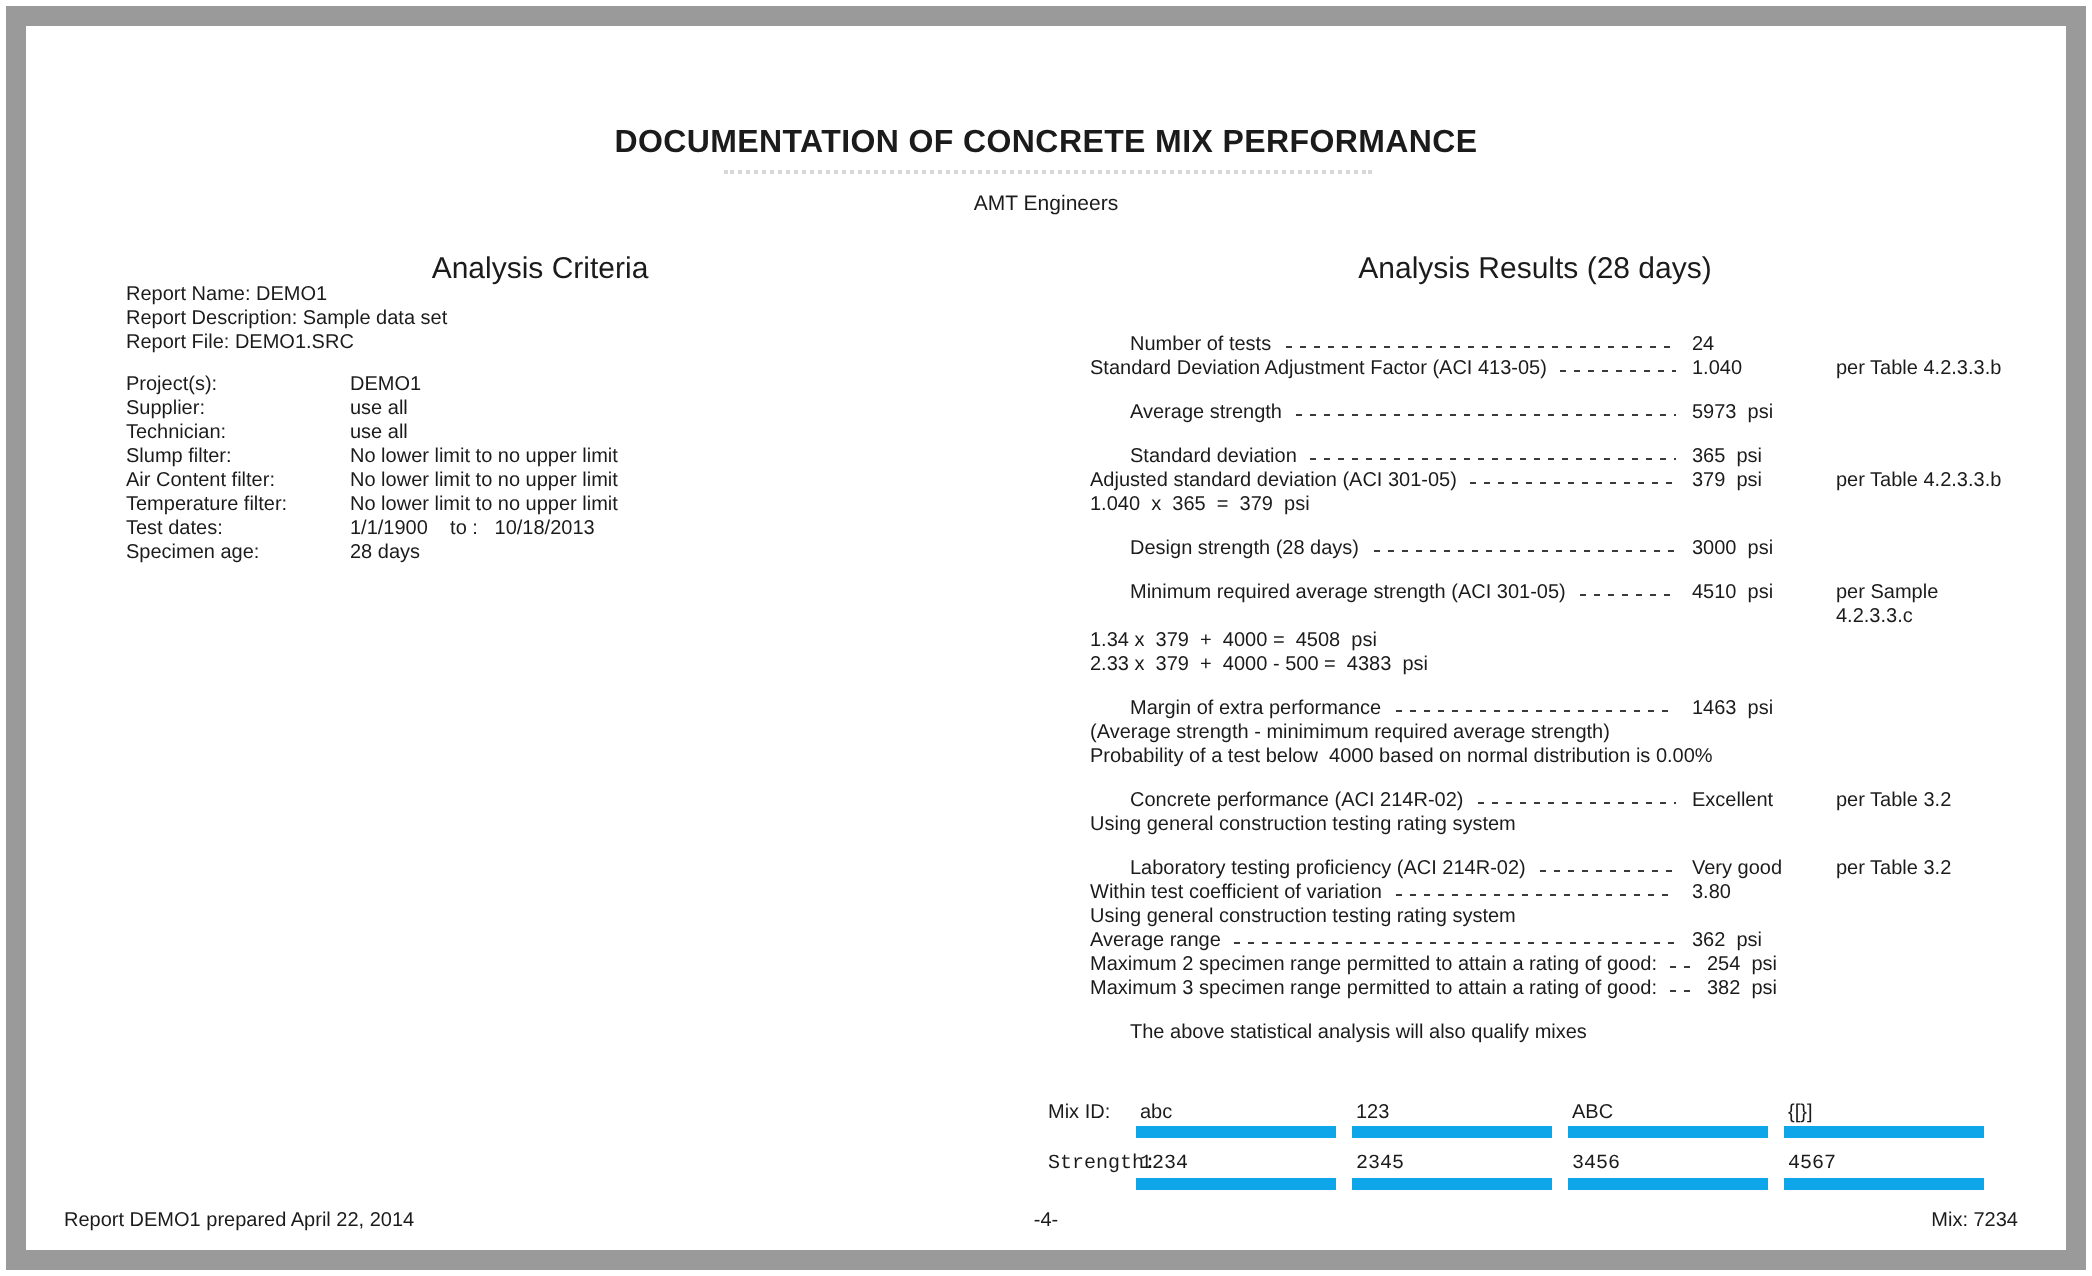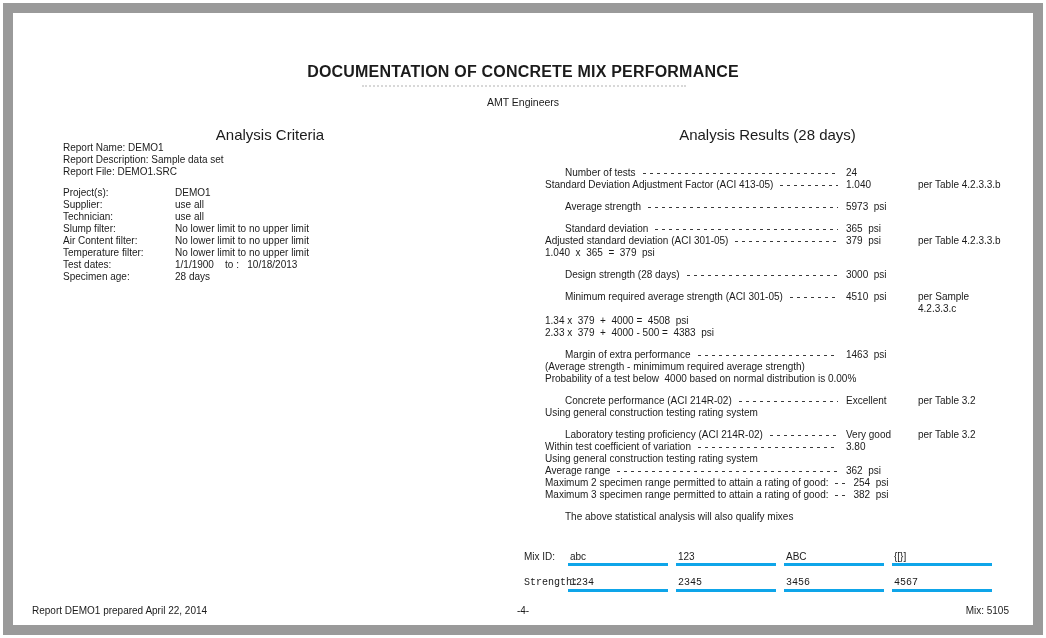--- a/index.html
+++ b/index.html
@@ -41,21 +41,21 @@
   .leader::after { content:""; position:absolute; left:0; right:0; top:6px; height:1px;
                    background:repeating-linear-gradient(90deg,#3a3a3a 0 3px,transparent 3px 7px); }
   .rvalue { flex:0 0 72px; white-space:pre; }
   .rnote  { flex:0 0 92px; }
 
   .mixrow { position:absolute; left:524px; display:flex; font-size:10px; }
   .mixrow.mix-id   { top:547px; }
   .mixrow.strength { top:573px;font-family:Liberation Mono, monospace; }
   .mlabel { width:44px; flex:0 0 44px; padding-top:4px; }
   .mfield { width:100px; flex:0 0 100px; margin-right:8px;
-            border-bottom:3px solid #0ea5e9; padding:4px 0 1px 2px; white-space:pre; }
+            border-bottom:6px solid #0ea5e9; padding:4px 0 1px 2px; white-space:pre; }
 
   .footer-left   { position:absolute; left:32px;  top:605px; font-size:10px; }
   .footer-center { position:absolute; left:0; top:605px; width:100%; text-align:center; font-size:10px; }
   .footer-right  { position:absolute; right:37px; top:605px; font-size:10px; }
 </style>
 </head>
 <body>
 
 <div class="frame"></div>
 
@@ -245,13 +245,13 @@
 <div class="mixrow strength">
   <span class="mlabel">Strength:</span>
 <span class="mfield">1234</span>
     <span class="mfield">2345</span>
     <span class="mfield">3456</span>
     <span class="mfield">4567</span>
   </div>
 
 <div class="footer-left">Report DEMO1 prepared April 22, 2014</div>
 <div class="footer-center">-4-</div>
-<div class="footer-right">Mix: 5105</div>
+<div class="footer-right">Mix: 7234</div>
 
 </body></html>

